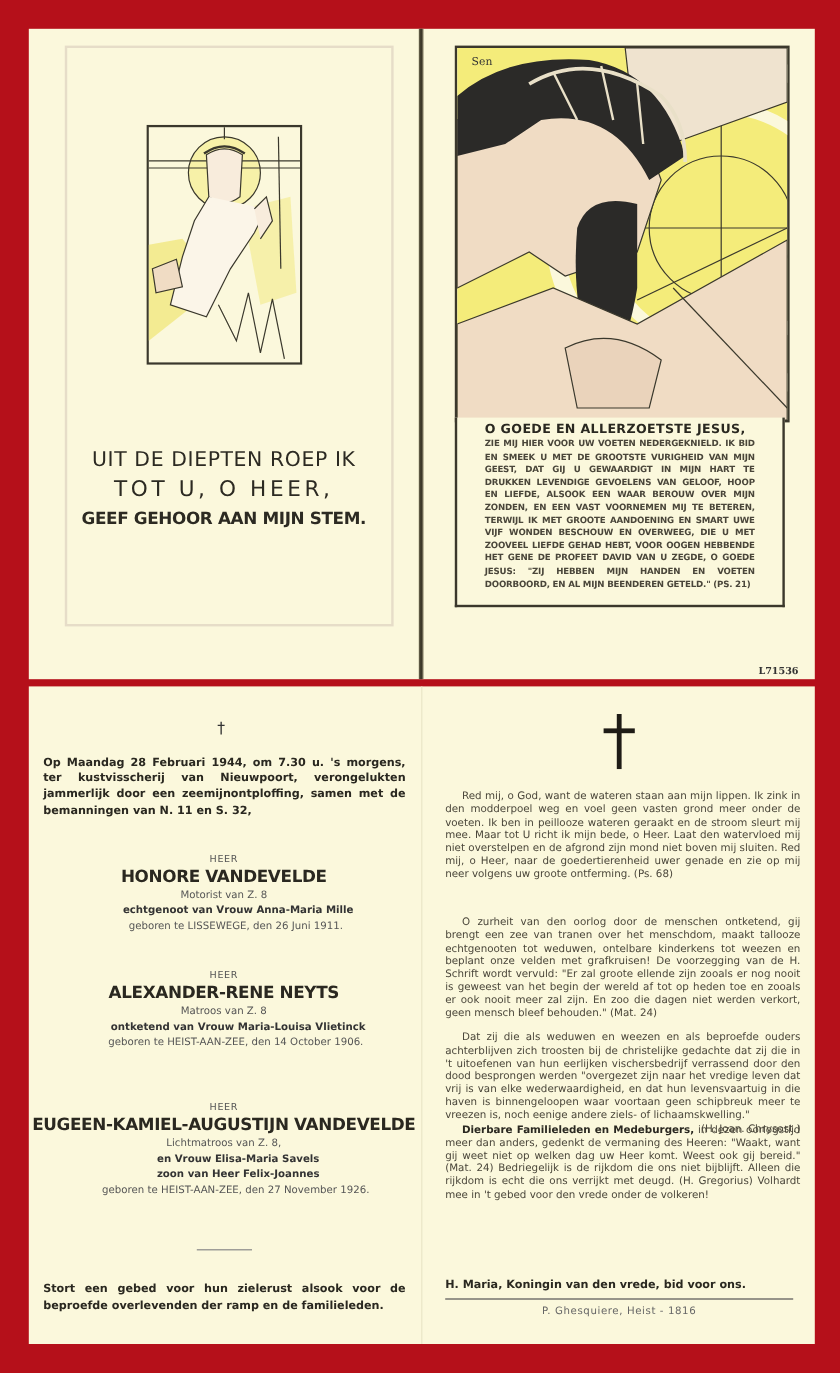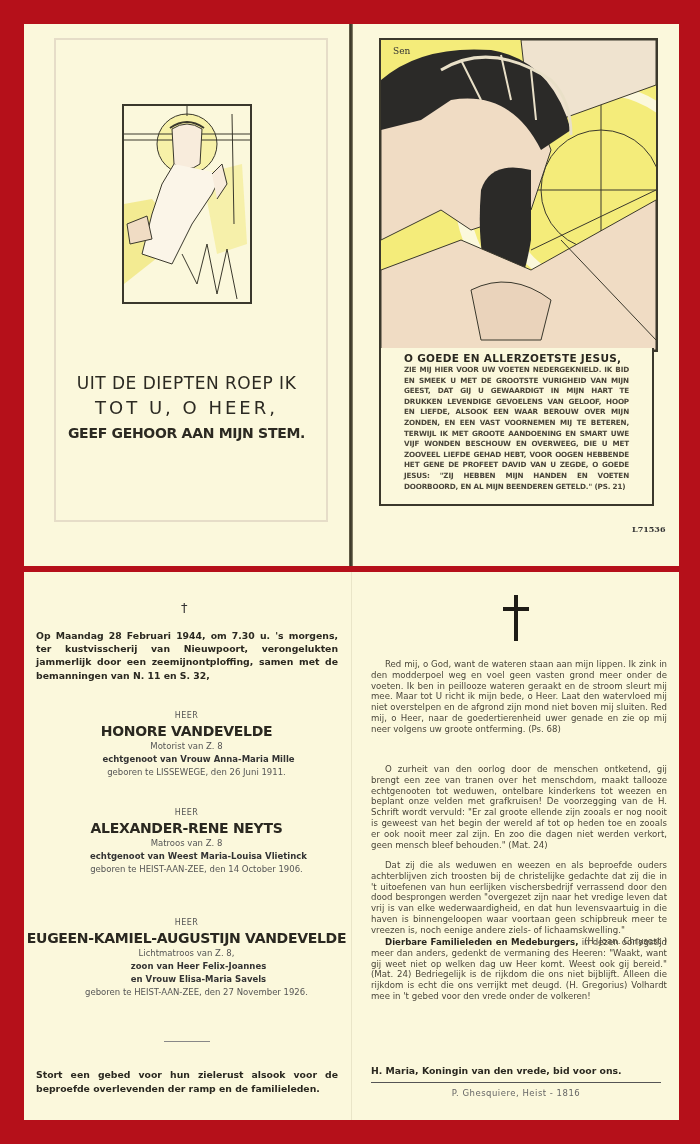--- a/index.html
+++ b/index.html
@@ -16,21 +16,21 @@
   #motto{position:absolute;left:0;top:347px;width:325px;text-align:center;color:#2c2a22;font-family:"DejaVu Sans",sans-serif;letter-spacing:0.5px;}
   #motto .l1{font-size:17px;line-height:24px;font-weight:normal;}
   #motto .l2{font-size:18px;line-height:26px;letter-spacing:3px;}
   #motto .l3{font-size:14px;line-height:24px;font-weight:bold;letter-spacing:-0.3px;}
 
   
   #art-jesus{position:absolute;left:355px;top:14px;width:275px;height:310px;border:2px solid #3b382c;overflow:hidden;}
   #prayer-box{position:absolute;left:355px;top:324px;width:275px;height:158px;border:2px solid #3b382c;border-top:none;background:#fbf8dc;padding:3px 23px;box-sizing:border-box;}
   #prayer-box .title{font-size:10.5px;font-weight:bold;letter-spacing:0.3px;color:#2a2820;line-height:14px;}
   #prayer-box .body{font-size:7.2px;font-weight:bold;line-height:10.6px;color:#4a463a;text-transform:uppercase;letter-spacing:-0.15px;text-align:justify;}
-  #card-code{position:absolute;left:608px;top:500px;font-size:8px;font-weight:bold;color:#333;font-family:"DejaVu Serif",serif;}
+  #card-code{position:absolute;left:608px;top:530px;font-size:8px;font-weight:bold;color:#333;font-family:"DejaVu Serif",serif;}
 
   
   .bl{position:absolute;left:12px;width:302px;color:#2a2820;font-family:"DejaVu Sans",sans-serif;}
   #cross-small{position:absolute;left:157px;top:28px;font-size:13px;color:#333;}
   #intro{top:57px;font-size:9.3px;line-height:13.2px;font-weight:bold;text-align:justify;}
   .person{position:absolute;left:0;width:325px;text-align:center;color:#2a2820;}
   .person .heer{font-size:8px;line-height:12px;color:#555;letter-spacing:0.5px;}
   .person .name{font-size:14px;line-height:18px;font-weight:bold;font-family:"DejaVu Sans",sans-serif;letter-spacing:-0.3px;}
   .person .role{font-size:8.5px;line-height:13px;color:#555;}
   .person .rel{font-size:8.5px;line-height:13px;font-weight:bold;color:#333;padding-left:24px;}
@@ -123,30 +123,30 @@
     <div class="name">HONORE VANDEVELDE</div>
     <div class="role">Motorist van Z. 8</div>
     <div class="rel">echtgenoot van Vrouw Anna-Maria Mille</div>
     <div class="born">geboren te LISSEWEGE, den 26 Juni 1911.</div>
   </div>
 
   <div class="person" id="p2">
     <div class="heer">HEER</div>
     <div class="name">ALEXANDER-RENE NEYTS</div>
     <div class="role">Matroos van Z. 8</div>
-    <div class="rel">echtgenoot van Weest Maria-Louisa Vlietinck</div>
+    <div class="rel">ontketend van Vrouw Maria-Louisa Vlietinck</div>
     <div class="born">geboren te HEIST-AAN-ZEE, den 14 October 1906.</div>
   </div>
 
   <div class="person" id="p3">
     <div class="heer">HEER</div>
     <div class="name">EUGEEN-KAMIEL-AUGUSTIJN VANDEVELDE</div>
     <div class="role">Lichtmatroos van Z. 8,</div>
+    <div class="rel">en Vrouw Elisa-Maria Savels</div>
     <div class="rel">zoon van Heer Felix-Joannes</div>
-    <div class="rel">en Vrouw Elisa-Maria Savels</div>
     <div class="born">geboren te HEIST-AAN-ZEE, den 27 November 1926.</div>
   </div>
 
   <div id="sep-short"></div>
   <div class="bl" id="closing">Stort een gebed voor hun zielerust alsook voor de beproefde overlevenden der ramp en de familieleden.</div>
 
   <svg id="cross-big" viewBox="0 0 28 46">
     <rect x="12" y="0" width="4" height="46" fill="#1e1c16"></rect>
     <rect x="1" y="12" width="26" height="4" fill="#1e1c16"></rect>
   </svg>

